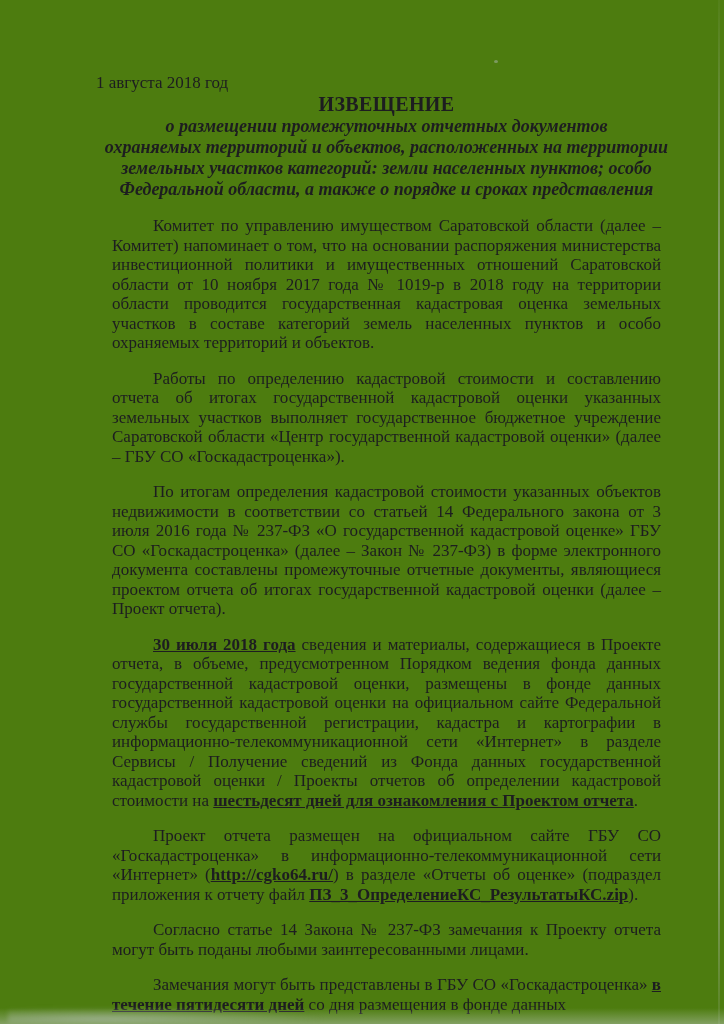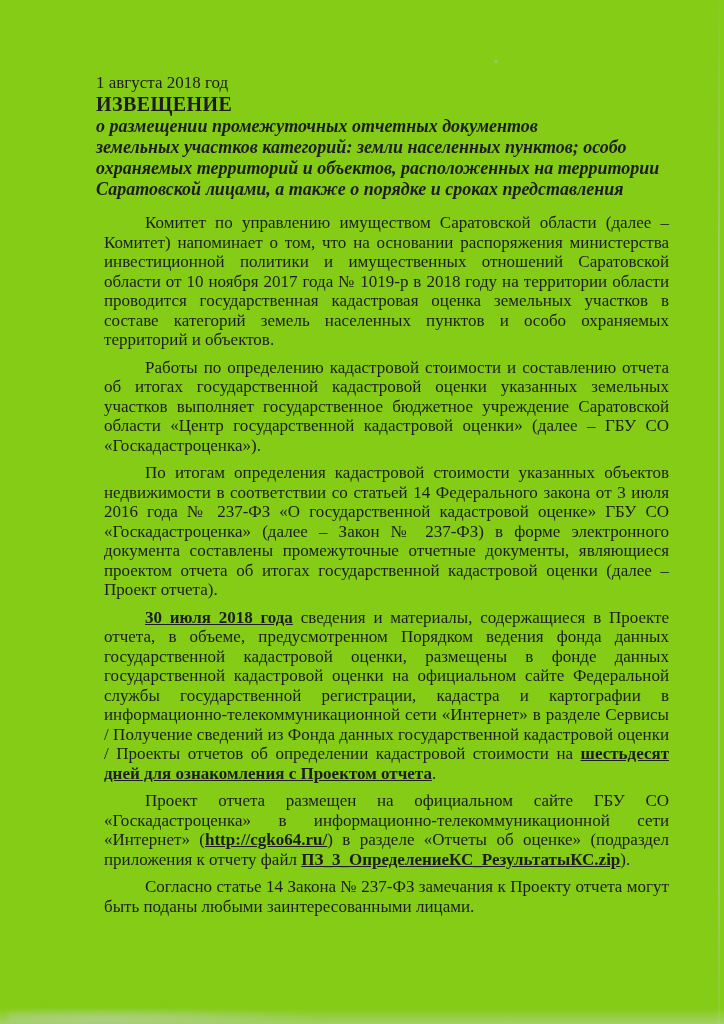--- a/index.html
+++ b/index.html
@@ -4,52 +4,53 @@
 <style>
   html, body {
     margin: 0;
     padding: 0;
     background: #ffffff;
   }
   .page {
     position: relative;
     width: 724px;
     height: 1024px;
-    background: #84cc16;
+    background: #4d7c0f;
     overflow: hidden;
     font-family: "Liberation Serif", "DejaVu Serif", serif;
     color: #1d1d20;
   }
   .content {
     position: absolute;
     left: 96px;
     top: 72px;
     width: 581px;
   }
   .date-line {
     font-size: 17px;
     line-height: 21px;
     text-align: left;
   }
   .heading {
+    text-align: center;
     font-weight: bold;
     margin-bottom: 13px;
   }
   .title {
     font-size: 20px;
     line-height: 23px;
     letter-spacing: 0.4px;
   }
   .subtitle-line {
     font-size: 18px;
     line-height: 21px;
     font-style: italic;
   }
   .body-text p {
-    margin: 8px;
+    margin: 16px;
     font-size: 17px;
     line-height: 19.5px;
     text-align: justify;
     text-indent: 41px;
   }
   .b { font-weight: bold; text-decoration: underline; }
   a.doc-link, .doc-link {
     color: inherit;
     text-decoration: underline;
     cursor: pointer;
@@ -104,39 +105,40 @@
 
 <div class="page">
 
   <div class="content">
 
     <div class="date-line">1 августа 2018 год</div>
 
     <div class="heading">
       <div class="title">ИЗВЕЩЕНИЕ</div>
       <div class="subtitle-line">о размещении промежуточных отчетных документов</div>
+      <div class="subtitle-line">охраняемых территорий и объектов, расположенных на территории</div>
       <div class="subtitle-line">земельных участков категорий: земли населенных пунктов; особо</div>
-      <div class="subtitle-line">охраняемых территорий и объектов, расположенных на территории</div>
-      <div class="subtitle-line">Саратовской лицами, а также о порядке и сроках представления</div>
+      <div class="subtitle-line">Федеральной области, а также о порядке и сроках представления</div>
     </div>
 
     <div class="body-text">
 
       <p><span>Комитет по управлению имуществом Саратовской области (далее – Комитет) напоминает о том, что на основании распоряжения министерства инвестиционной политики и имущественных отношений Саратовской области от 10 ноября 2017 года № 1019-р в 2018 году на территории области проводится государственная кадастровая оценка земельных участков в составе категорий земель населенных пунктов и особо охраняемых территорий и объектов.</span></p>
 
       <p><span>Работы по определению кадастровой стоимости и составлению отчета об итогах государственной кадастровой оценки указанных земельных участков выполняет государственное бюджетное учреждение Саратовской области «Центр государственной кадастровой оценки» (далее – ГБУ СО «Госкадастроценка»).</span></p>
 
       <p><span>По итогам определения кадастровой стоимости указанных объектов недвижимости в соответствии со статьей 14 Федерального закона от 3 июля 2016 года № 237-ФЗ «О государственной кадастровой оценке» ГБУ СО «Госкадастроценка» (далее – Закон № 237-ФЗ) в форме электронного документа составлены промежуточные отчетные документы, являющиеся проектом отчета об итогах государственной кадастровой оценки (далее – Проект отчета).</span></p>
 
       <p><span class="b">30 июля 2018 года</span><span> сведения и материалы, содержащиеся в Проекте отчета, в объеме, предусмотренном Порядком ведения фонда данных государственной кадастровой оценки, размещены в фонде данных государственной кадастровой оценки на официальном сайте Федеральной службы государственной регистрации, кадастра и картографии в информационно-телекоммуникационной сети «Интернет» в разделе Сервисы / Получение сведений из Фонда данных государственной кадастровой оценки / Проекты отчетов об определении кадастровой стоимости на </span><span class="b">шестьдесят дней для ознакомления с Проектом отчета</span><span>.</span></p>
 
       <p><span>Проект отчета размещен на официальном сайте ГБУ СО «Госкадастроценка» в информационно-телекоммуникационной сети «Интернет» (</span><span class="doc-link">http://cgko64.ru/</span><span>) в разделе «Отчеты об оценке» (подраздел приложения к отчету файл </span><span class="doc-link">ПЗ_3_ОпределениеКС_РезультатыКС.zip</span><span>).</span></p>
 
       <p><span>Согласно статье 14 Закона № 237-ФЗ замечания к Проекту отчета могут быть поданы любыми заинтересованными лицами.</span></p>
 
+      <p><span>Замечания могут быть представлены в ГБУ СО «Госкадастроценка» </span><span class="b">в течение пятидесяти дней</span><span> со дня размещения в фонде данных</span></p>
 
     </div>
   </div>
 
   <div class="edge-right"></div>
   <div class="edge-bottom"></div>
   <div class="smudge-bottom-left"></div>
   <div class="speck"></div>
 
 </div>

